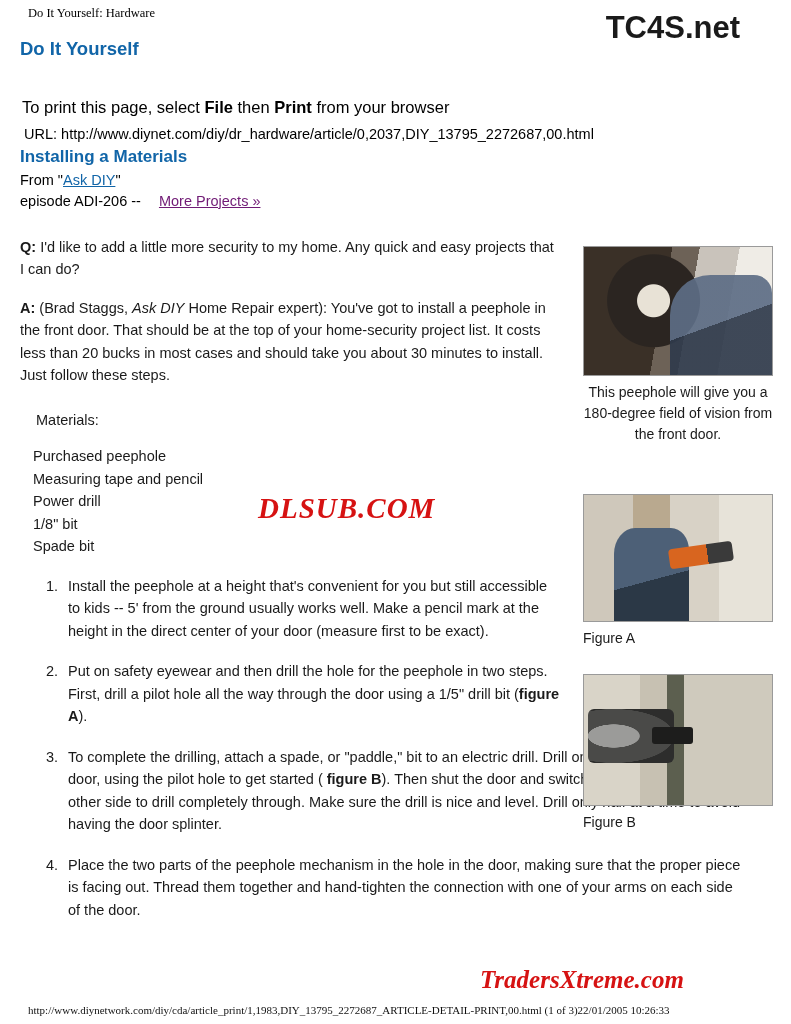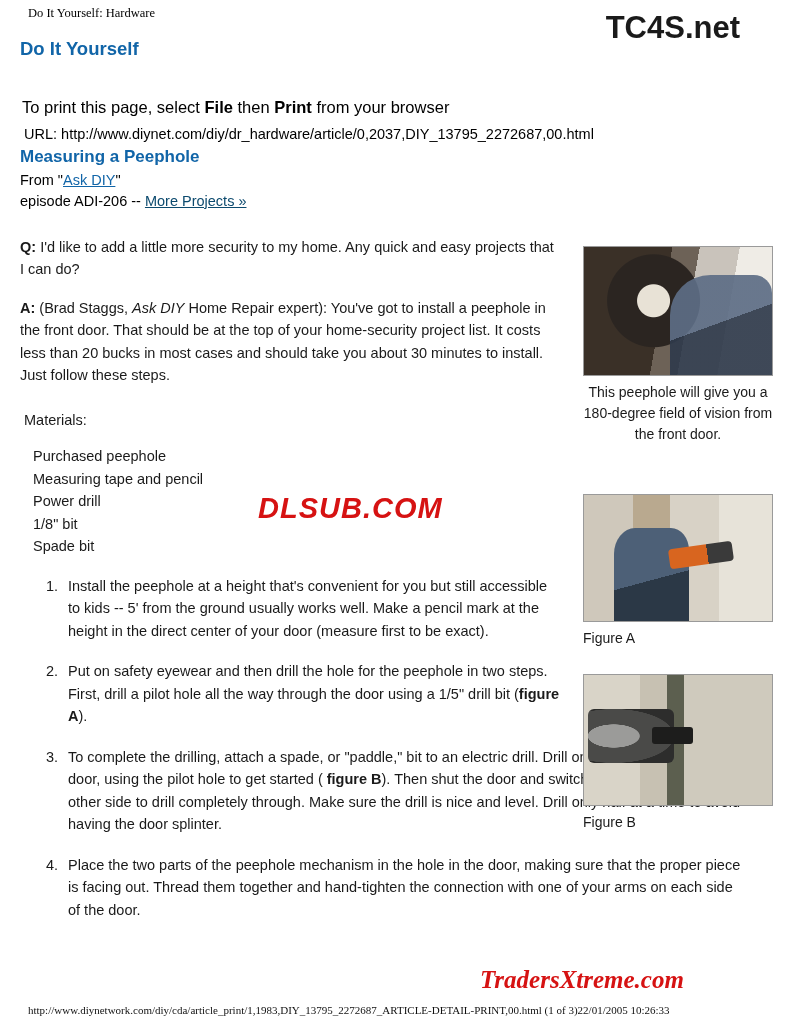--- a/index.html
+++ b/index.html
@@ -90,40 +90,41 @@
   }
 
   .episode-line {
     position: absolute;
     top: 193px;
     left: 20px;
     font-size: 14.5px;
     color: #000;
   }
   .episode-line a {
-    color: #0c4a6e;
+    color: #701a75;
     text-decoration: underline;
+    margin-left: 14px;
   }
 
   
   .col-left {
     position: absolute;
     top: 236px;
     left: 20px;
     width: 540px;
     font-size: 14.5px;
     line-height: 1.55;
     color: #1a1a1a;
   }
   .qa-p { margin: 0 4px 16px 0; }
   .qa-p b { font-weight: bold; }
   .qa-p i { font-style: italic; }
 
   .materials-head {
-    margin: 22px 0 14px 4px;
+    margin: 22px 0 14px 16px;
   }
   .materials-list {
     margin: 0;
     line-height: 1.55;
   }
   .materials-list div { white-space: nowrap; margin-left: 13px; }
 
   
   .steps {
     position: absolute;
@@ -235,21 +236,21 @@
     width: 22%; height: 13%;
     background: #1d1d1c;
     border-radius: 3px;
   }
 
   
   .wm-dlsub {
     position: absolute;
     top: 492px;
     left: 258px;
-    font-family: Liberation Sans, sans-serif;
+    font-family: Liberation Serif, serif;
     font-size: 29px;
     font-weight: bold;
     font-style: italic;
     color: #d61212;
     letter-spacing: 1px;
     text-shadow:
       -1px -1px 0 #fff, 1px -1px 0 #fff, -1px 1px 0 #fff, 1px 1px 0 #fff,
       -2px 0 0 #fff, 2px 0 0 #fff, 0 -2px 0 #fff, 0 2px 0 #fff;
   }
   .wm-traders {
@@ -285,21 +286,21 @@
   <div class="header-crumb">Do It Yourself: Hardware</div>
   <div class="brand">TC4S.net</div>
   <div class="diy-title">Do It Yourself</div>
 
   <div class="print-line">
     <span>To print this page, select </span><b>File</b><span> then </span><b>Print</b><span> from your browser</span>
   </div>
 
   <div class="url-line">URL: http://www.diynet.com/diy/dr_hardware/article/0,2037,DIY_13795_2272687,00.html</div>
 
-  <div class="article-title">Measuring a Peephole</div>
+  <div class="article-title">Installing a Materials</div>
 
   <div class="from-line">
     <span>From "</span><a href="#">Ask DIY</a><span>"</span>
   </div>
 
   <div class="episode-line">
     <span>episode ADI-206 -- </span><a href="#">More Projects »</a>
   </div>
 
   <div class="col-left">

